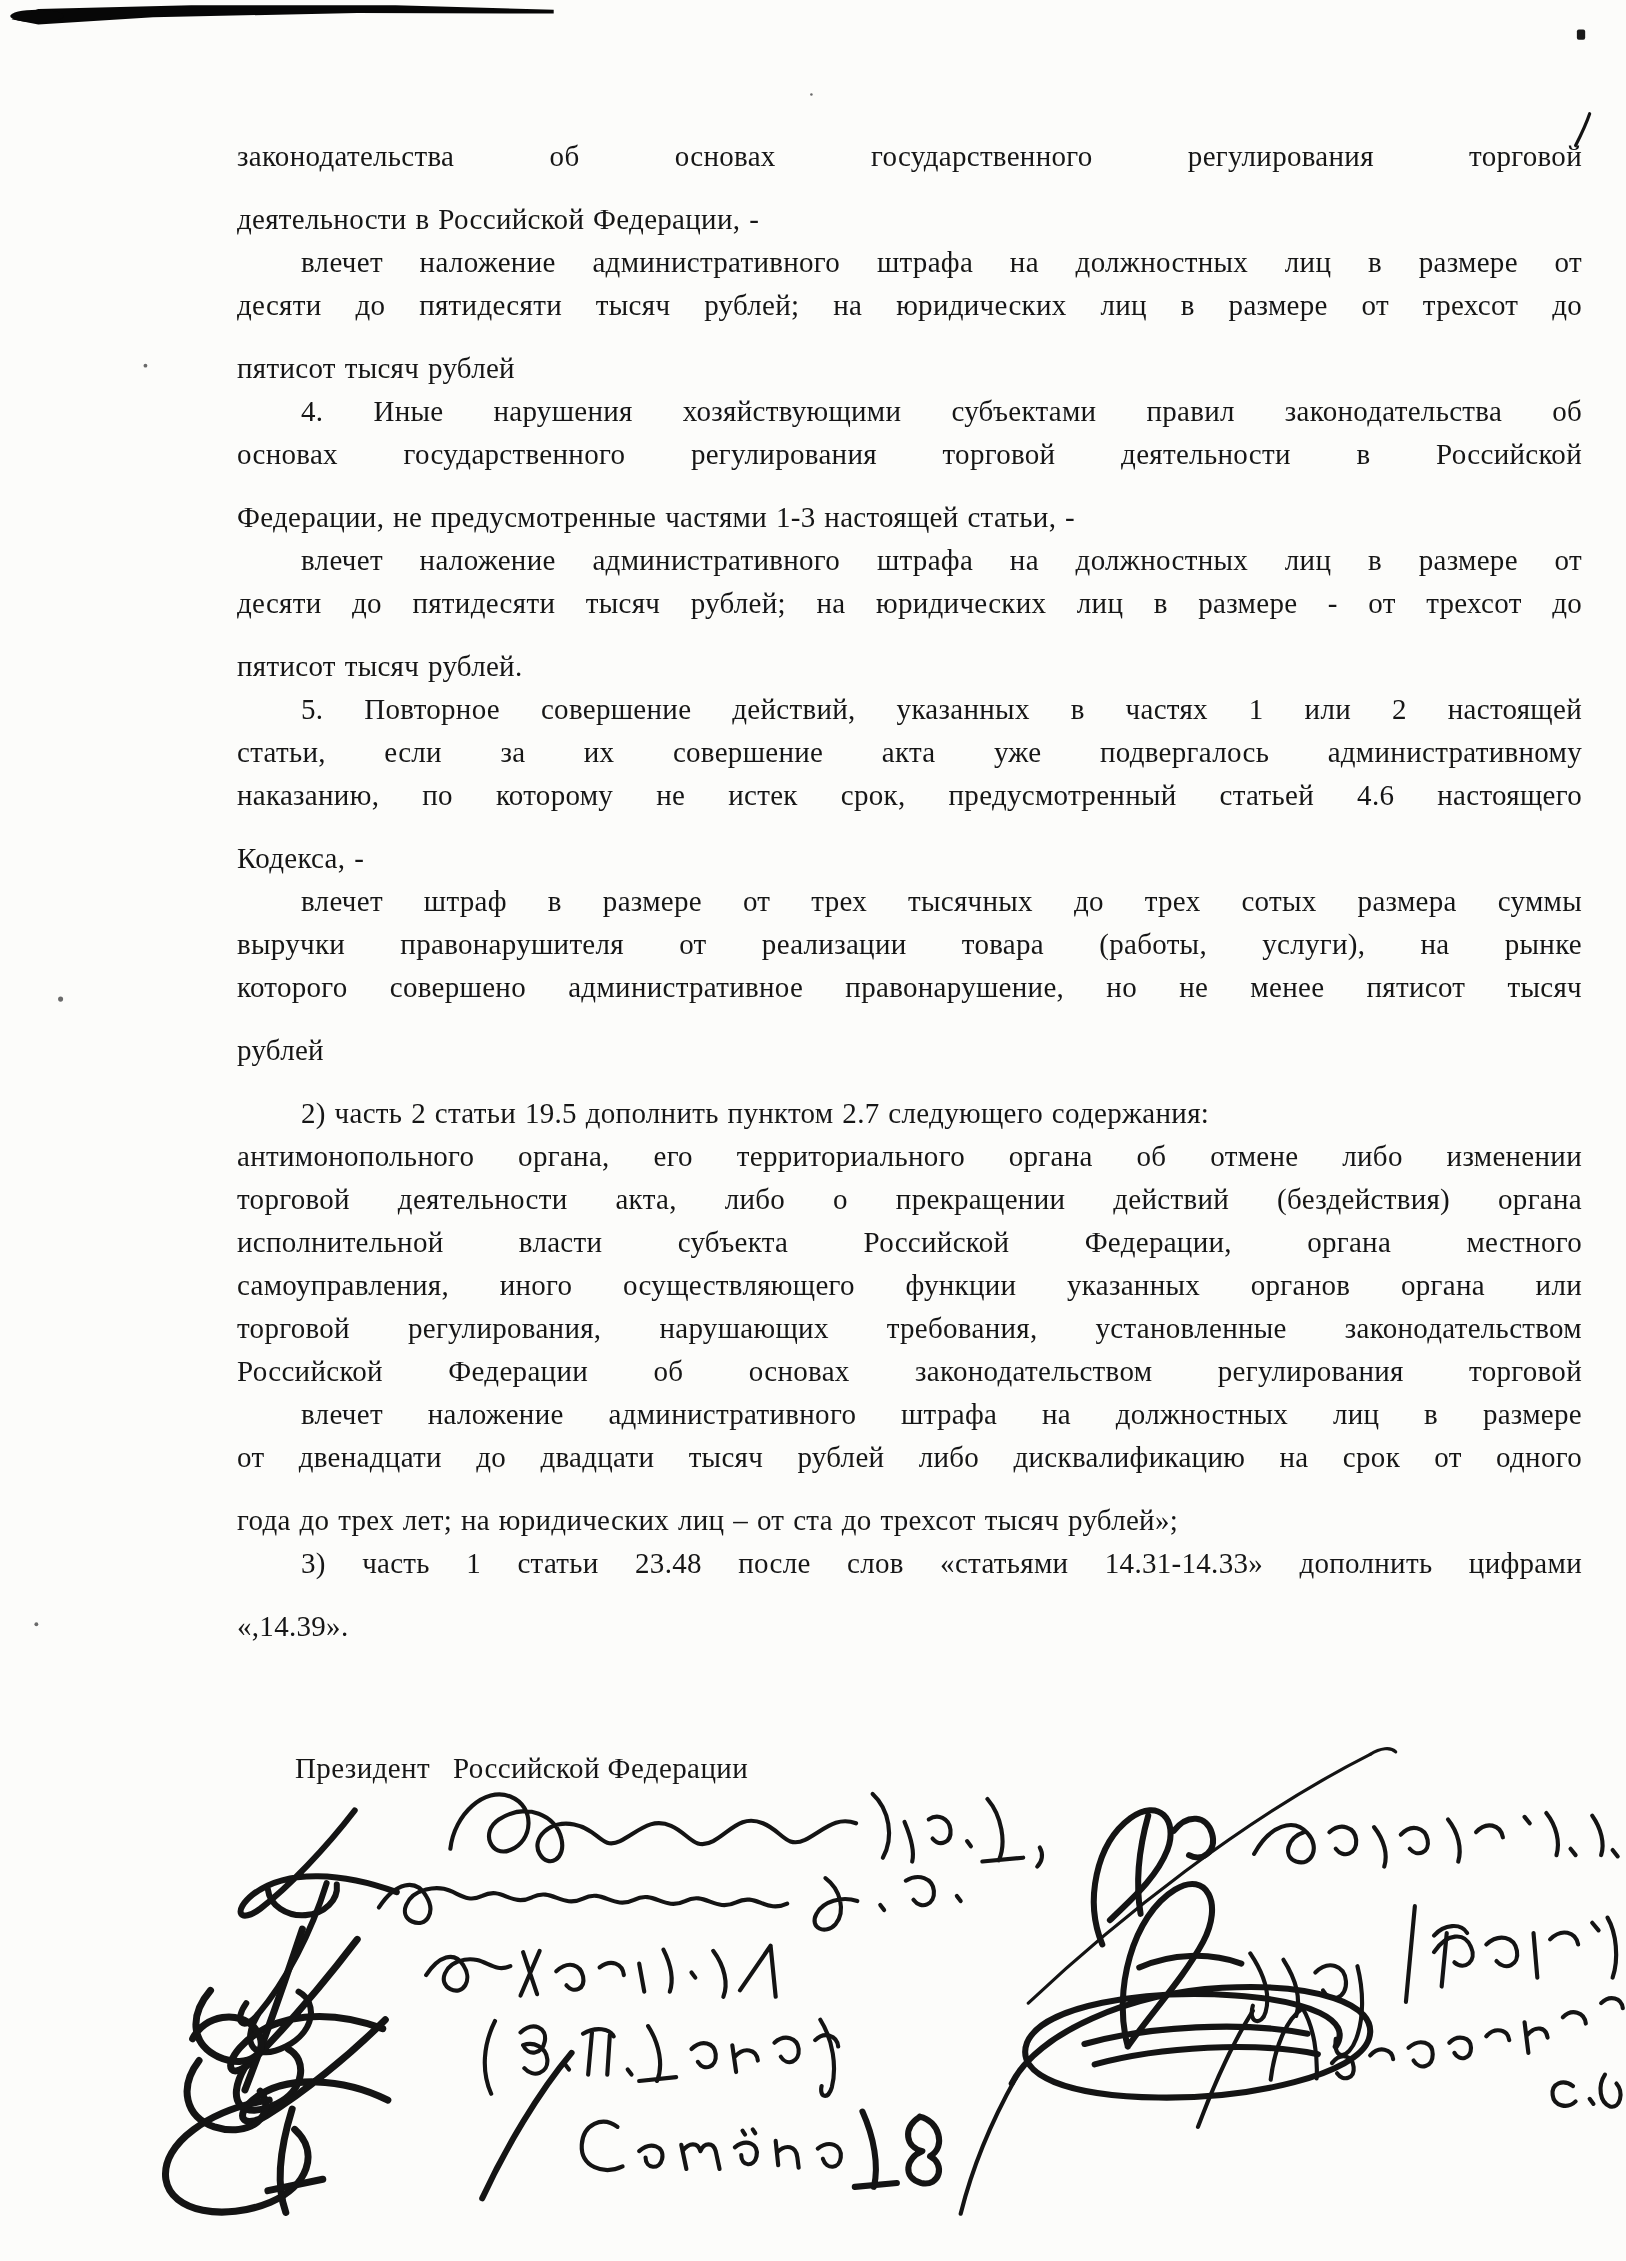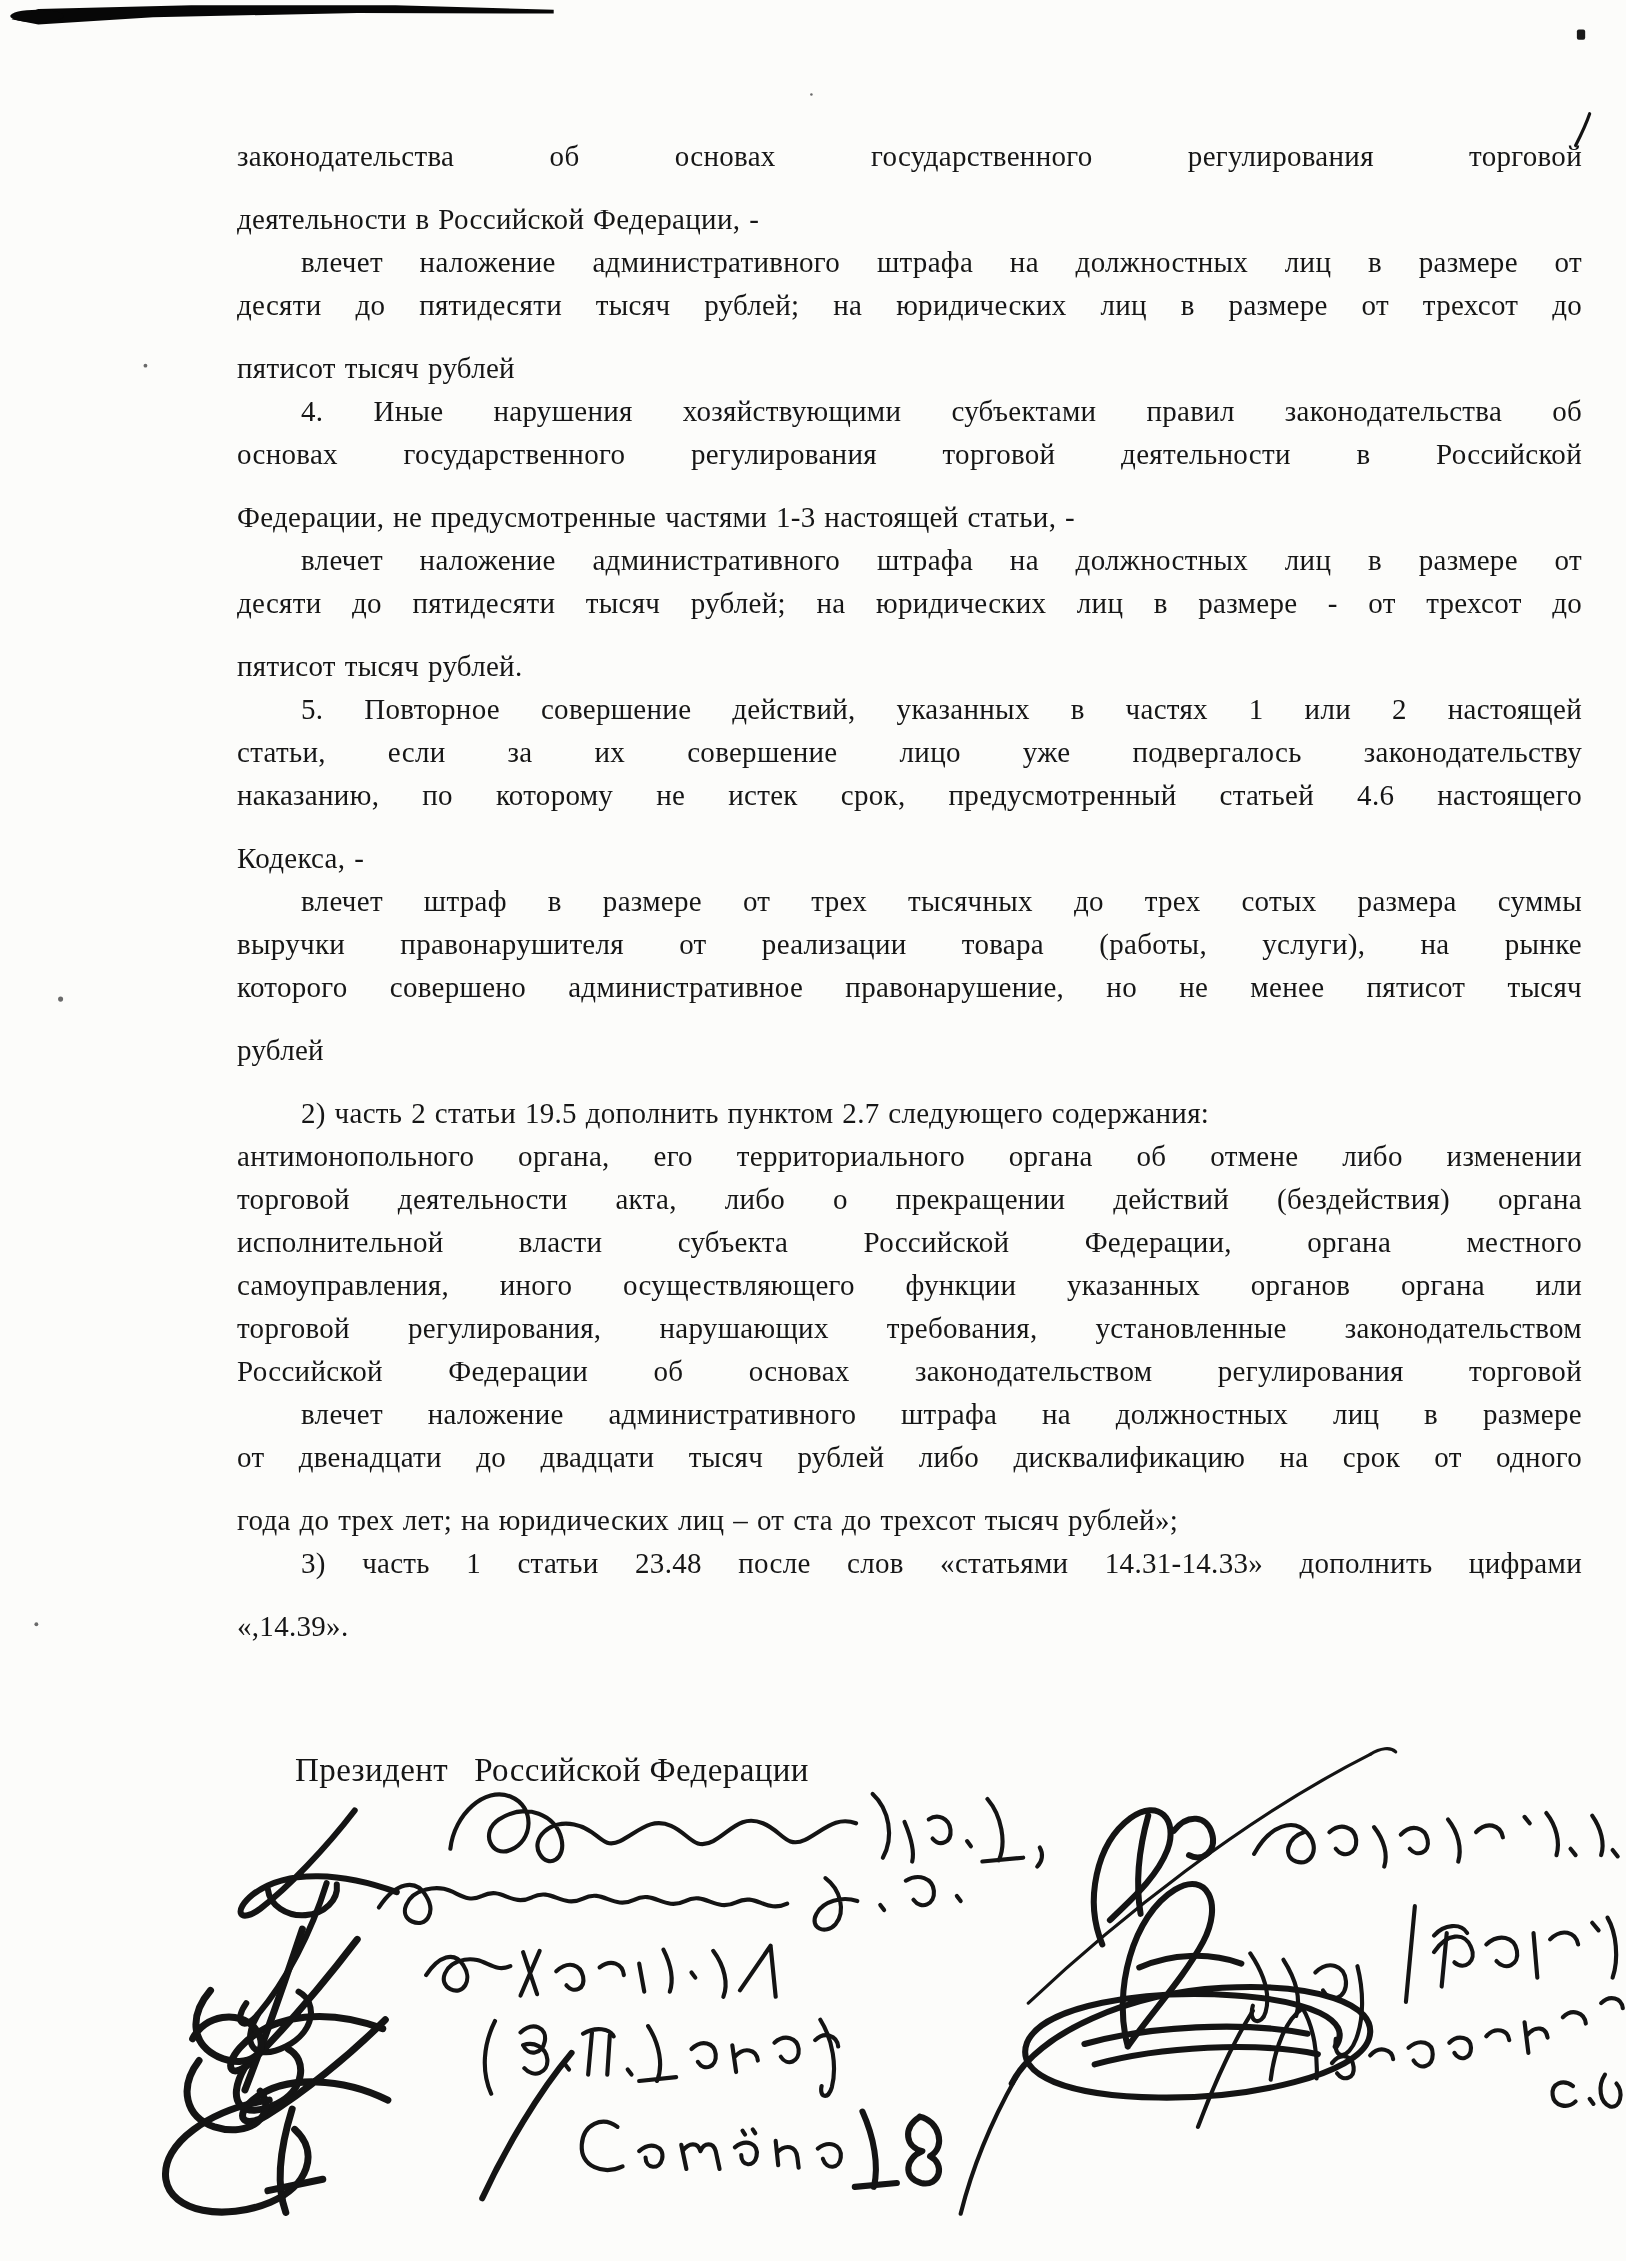--- a/index.html
+++ b/index.html
@@ -25,21 +25,21 @@
     text-align:justify;
     text-align-last:justify;
     letter-spacing:0.3px;
     word-spacing:1.3px;
   }
   .line.indent{padding-left:64px;}
   .line.last{text-align-last:left;margin-top:20px;}
   .president{
     position:absolute;
     left:295px;top:1752px;
-    font-size:33px;
+    font-size:29px;
     white-space:pre;
     letter-spacing:0.4px;
   }
   svg.overlay{
     position:absolute;inset:0;
     width:1626px;height:2261px;
     pointer-events:none;
   }
   .ink{fill:none;stroke:#141414;stroke-linecap:round;stroke-linejoin:round;}
   .w-thin{stroke-width:5px;}
@@ -71,21 +71,21 @@
       <div class="line indent">влечет наложение административного штрафа на должностных лиц в размере от</div>
       <div class="line">десяти до пятидесяти тысяч рублей; на юридических лиц в размере от трехсот до</div>
       <div class="line last">пятисот тысяч рублей</div>
       <div class="line indent">4. Иные нарушения хозяйствующими субъектами правил законодательства об</div>
       <div class="line">основах государственного регулирования торговой деятельности в Российской</div>
       <div class="line last">Федерации, не предусмотренные частями 1-3 настоящей статьи, -</div>
       <div class="line indent">влечет наложение административного штрафа на должностных лиц в размере от</div>
       <div class="line">десяти до пятидесяти тысяч рублей; на юридических лиц в размере - от трехсот до</div>
       <div class="line last">пятисот тысяч рублей.</div>
       <div class="line indent">5. Повторное совершение действий, указанных в частях 1 или 2 настоящей</div>
-      <div class="line">статьи, если за их совершение лицо уже подвергалось законодательству</div>
+      <div class="line">статьи, если за их совершение акта уже подвергалось административному</div>
       <div class="line">наказанию, по которому не истек срок, предусмотренный статьей 4.6 настоящего</div>
       <div class="line last">Кодекса, -</div>
       <div class="line indent">влечет штраф в размере от трех тысячных до трех сотых размера суммы</div>
       <div class="line">выручки правонарушителя от реализации товара (работы, услуги), на рынке</div>
       <div class="line">которого совершено административное правонарушение, но не менее пятисот тысяч</div>
       <div class="line last">рублей</div>
       <div class="line indent last">2) часть 2 статьи 19.5 дополнить пунктом 2.7 следующего содержания:</div>
       <div class="line">антимонопольного органа, его территориального органа об отмене либо изменении</div>
       <div class="line">торговой деятельности акта, либо о прекращении действий (бездействия) органа</div>
       <div class="line">исполнительной власти субъекта Российской Федерации, органа местного</div>

